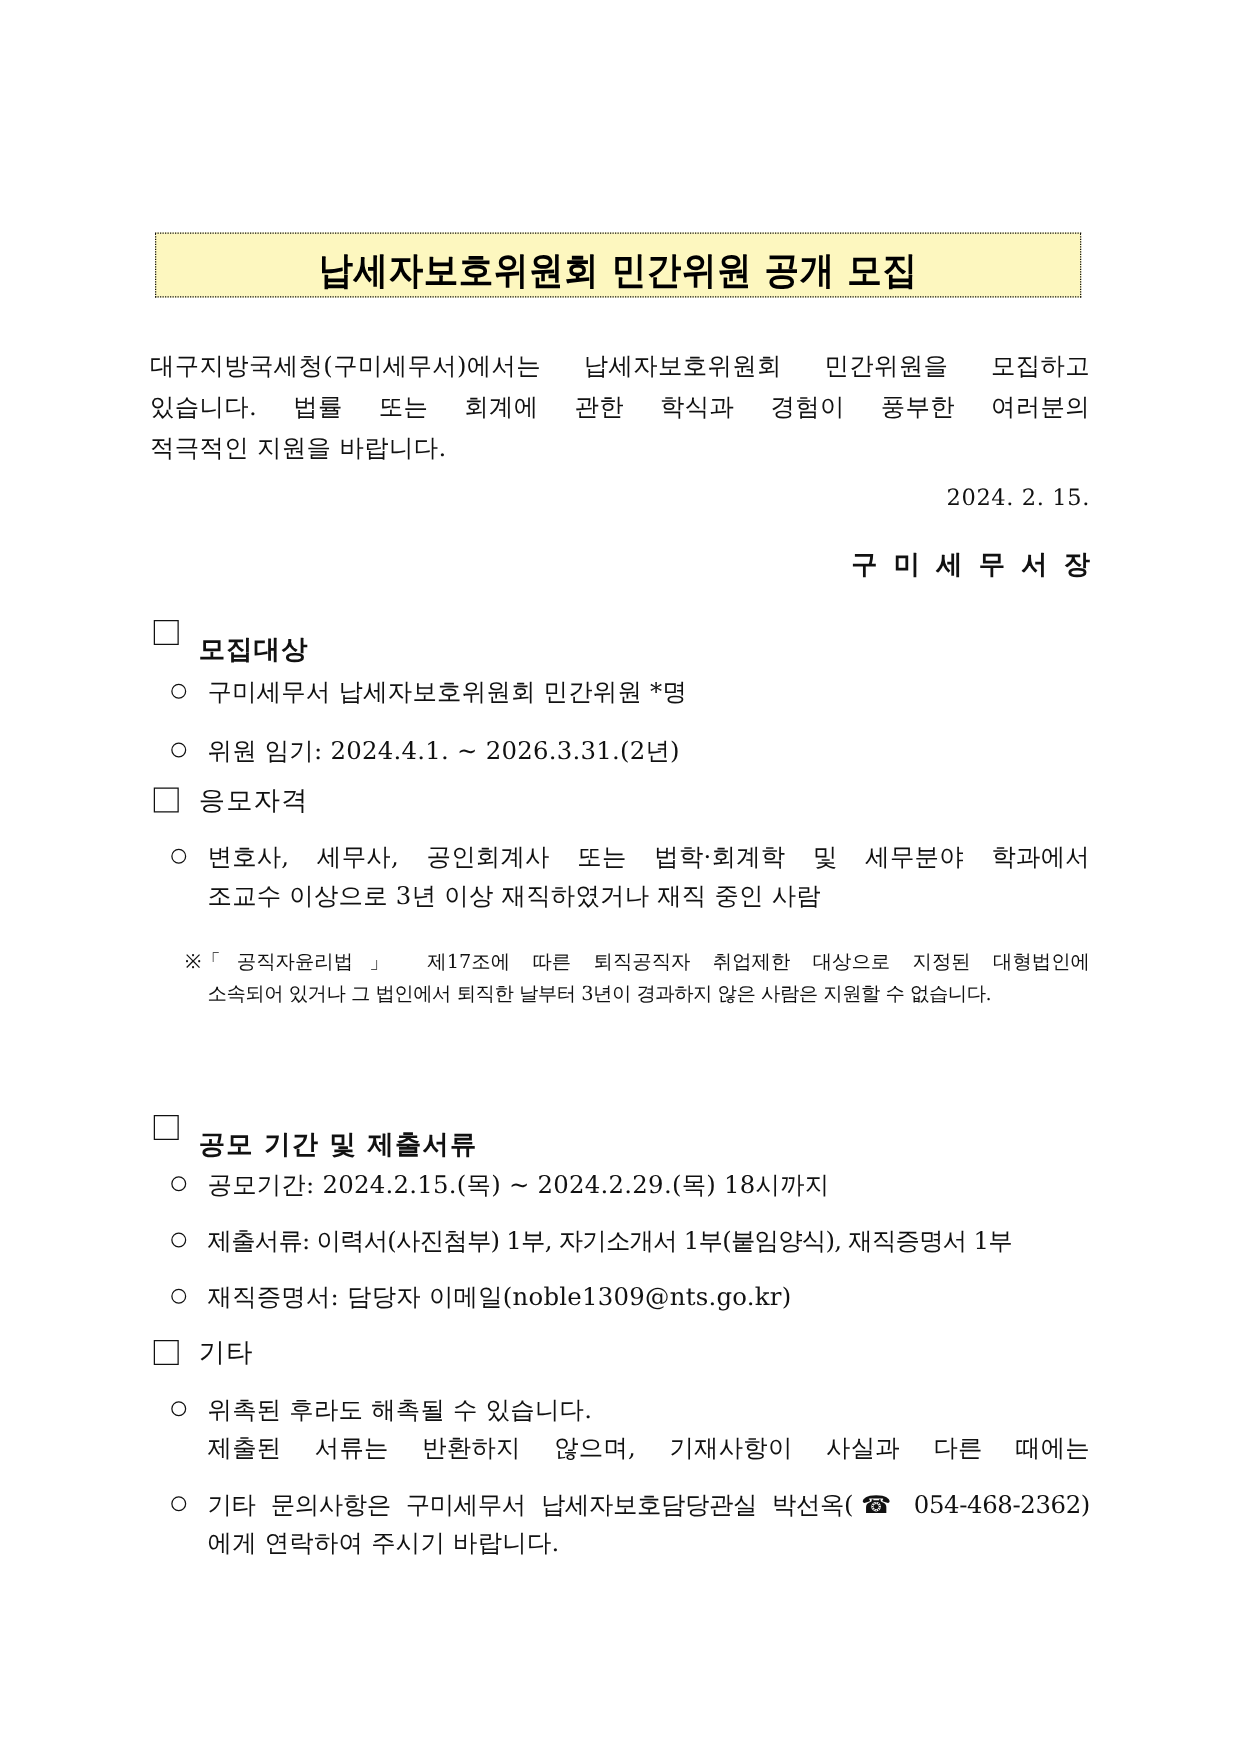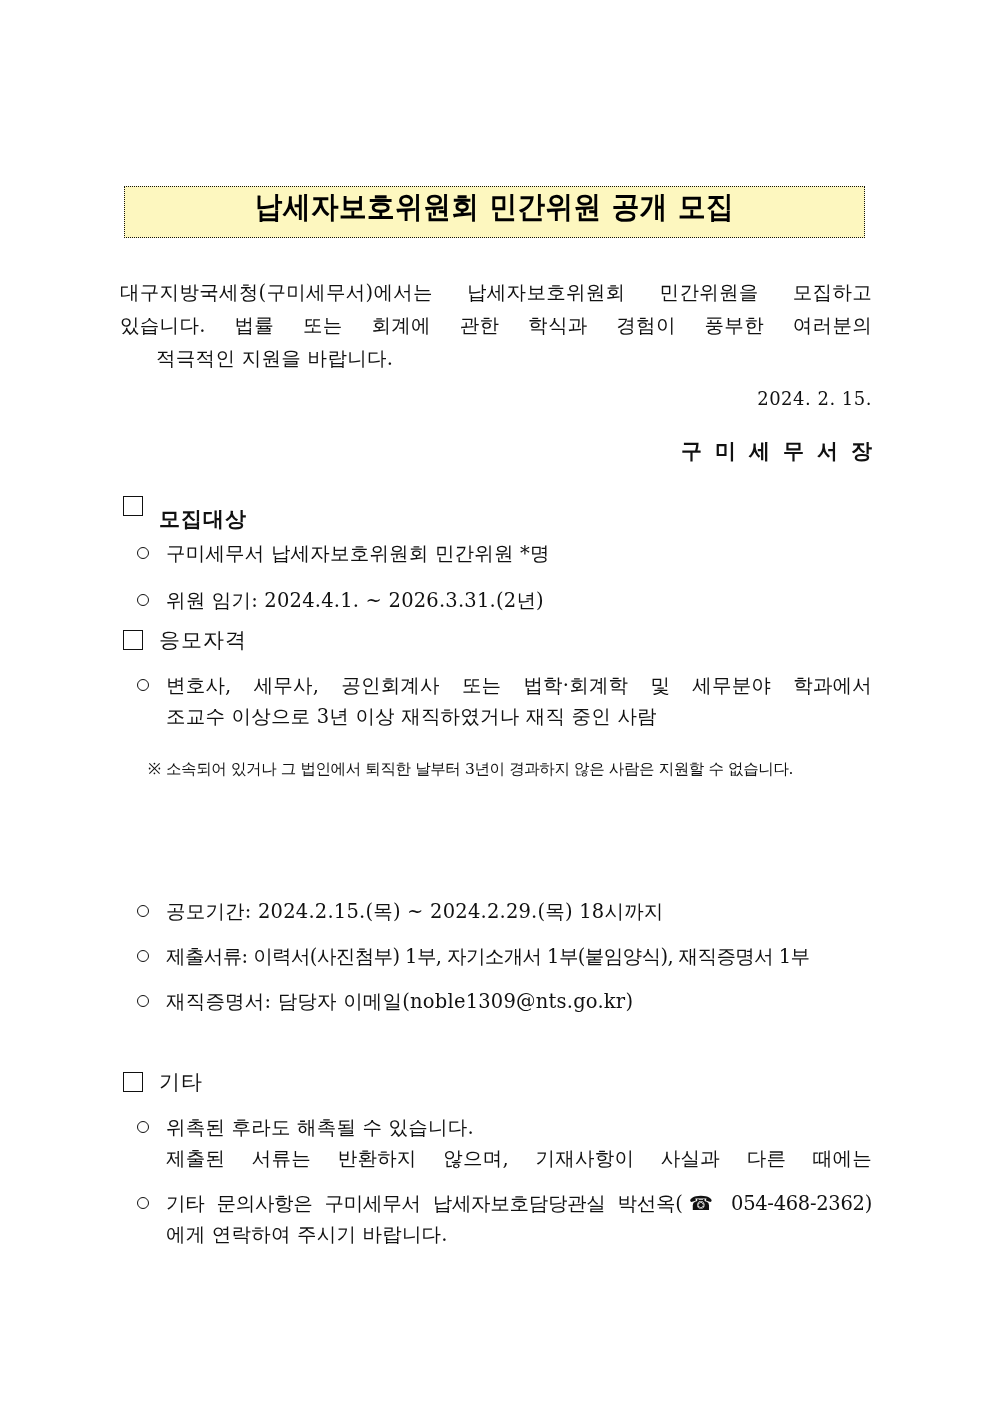--- a/index.html
+++ b/index.html
@@ -23,21 +23,21 @@
     .title-box {
       position: absolute;
       left: 124px;
       top: 186px;
       width: 741px;
       height: 52px;
       background: #fdf7bf;
       border: 1.5px dotted #111111;
       box-sizing: border-box;
       display: flex;
-      align-items: flex-start;
+      align-items: flex-end;
       justify-content: center;
     }
     .title-text {
       font-family: "DejaVu Sans", "Liberation Sans", sans-serif;
       font-weight: bold;
       font-size: 30px;
       letter-spacing: 0.5px;
       color: #000000;
       transform: scaleX(0.92);
       white-space: nowrap;
@@ -52,21 +52,20 @@
       text-align: justify;
       letter-spacing: 0.3px;
     }
     .intro .line {
       display: block;
       white-space: nowrap;
       text-align-last: justify;
     }
     .intro .line.last {
       text-align-last: left;
-      margin-left: 36px;
     }
     .date {
       position: absolute;
       right: 120px;
       top: 388px;
       font-size: 18px;
       letter-spacing: 0.5px;
     }
     .signer {
       position: absolute;
@@ -200,25 +199,30 @@
     <div style="height:12px"></div>
     <div class="bullet">
       <span class="circle-icon"></span>
       <span class="bline">변호사, 세무사, 공인회계사 또는 법학·회계학 및 세무분야 학과에서</span>
       <span class="bline last">조교수 이상으로 3년 이상 재직하였거나 재직 중인 사람</span>
     </div>
     <div style="height:14px"></div>
     <div style="height:10px"></div>
     <div class="note">
       <span class="mark">※</span>
+      <span class="nline first">「공직자윤리법」 제17조에 따른 퇴직공직자 취업제한 대상으로 지정된 대형법인에</span>
       <span class="nline last">소속되어 있거나 그 법인에서 퇴직한 날부터 3년이 경과하지 않은 사람은 지원할 수 없습니다.</span>
     </div>
   </div>
 
   <div class="section" style="top:884px;">
+    <div class="section-head">
+      <span class="square-icon"></span>
+      <span class="label bold">공모 기간 및 제출서류</span>
+    </div>
     <div style="height:12px"></div>
     <div class="bullet">
       <span class="circle-icon"></span>
       <span class="bline last">공모기간: 2024.2.15.(목) ~ 2024.2.29.(목) 18시까지</span>
     </div>
     <div style="height:14px"></div>
     <div class="bullet">
       <span class="circle-icon"></span>
       <span class="bline last" style="letter-spacing:-0.6px;">제출서류: 이력서(사진첨부) 1부, 자기소개서 1부(붙임양식), 재직증명서 1부</span>
     </div>

